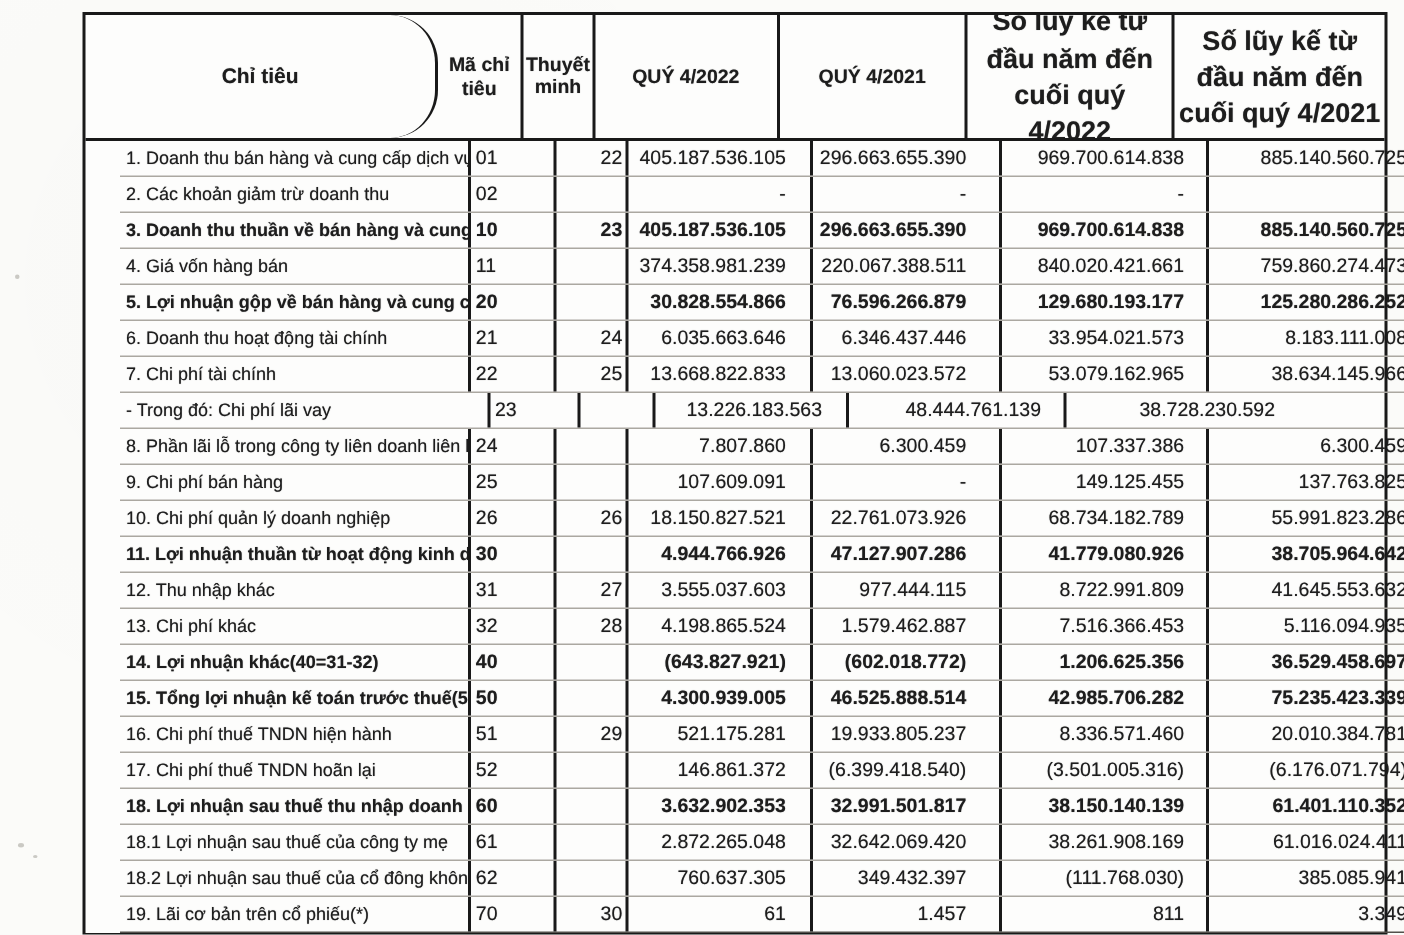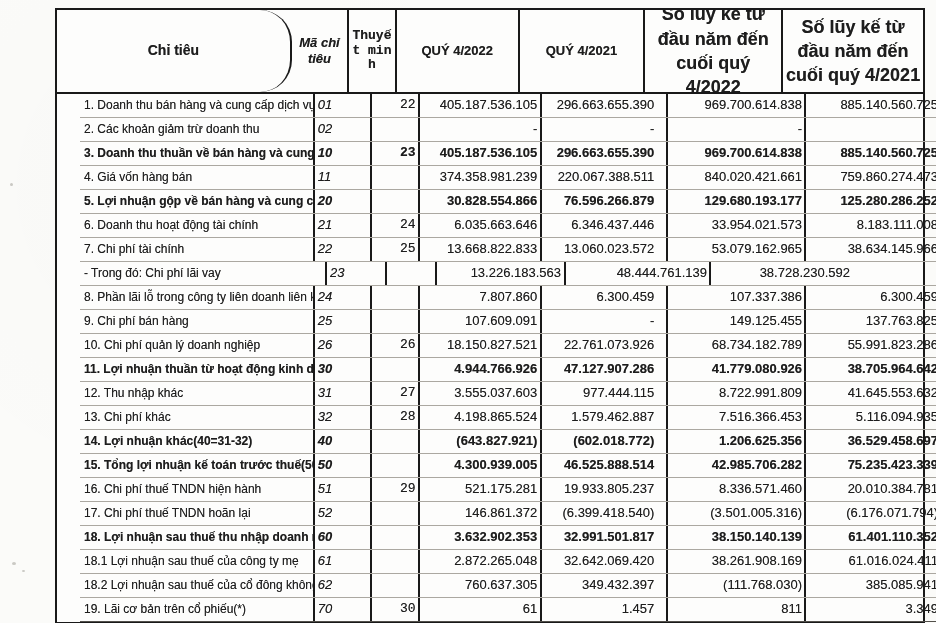--- a/index.html
+++ b/index.html
@@ -29,25 +29,25 @@
     box-sizing:border-box;
     border-right:2px solid #191919;
     overflow:hidden;white-space:nowrap;
     display:flex;align-items:center;
     font-size:13px;
     line-height:1.1;
   }
   .cell:last-child{border-right:none;}
   
   .c-label{width:247px;padding-left:4px;justify-content:flex-start;font-size:12px;}
-  .c-code{width:60px;padding-left:3px;justify-content:flex-start;font-style:italic;}
-  .c-note{width:50px;padding-right:2px;justify-content:flex-end;font-family:Liberation Mono, monospace;}
-  .c-q1{width:129px;padding-right:3px;justify-content:flex-end;}
-  .c-q2{width:132px;padding-right:12px;justify-content:flex-end;}
-  .c-y1{width:145px;padding-right:2px;justify-content:flex-end;}
+  .c-code{width:60px;padding-left:3px;justify-content:flex-start;}
+  .c-note{width:50px;padding-right:2px;justify-content:flex-end;}
+  .c-q1{width:129px;padding-right:16px;justify-content:flex-end;}
+  .c-q2{width:132px;padding-right:22px;justify-content:flex-end;}
+  .c-y1{width:145px;padding-right:15px;justify-content:flex-end;}
   .c-y2{width:147px;padding-right:8px;justify-content:flex-end;}
   
   .hrow{height:84px;border-bottom:2px solid #191919;}
   .hrow .cell{
     font-weight:700;text-align:center;
     align-items:center;justify-content:center;
     white-space:normal;overflow:hidden;
     padding:2px;font-size:13px;
   }
   .hrow .c-label{font-size:14px;border-radius:32px;}

